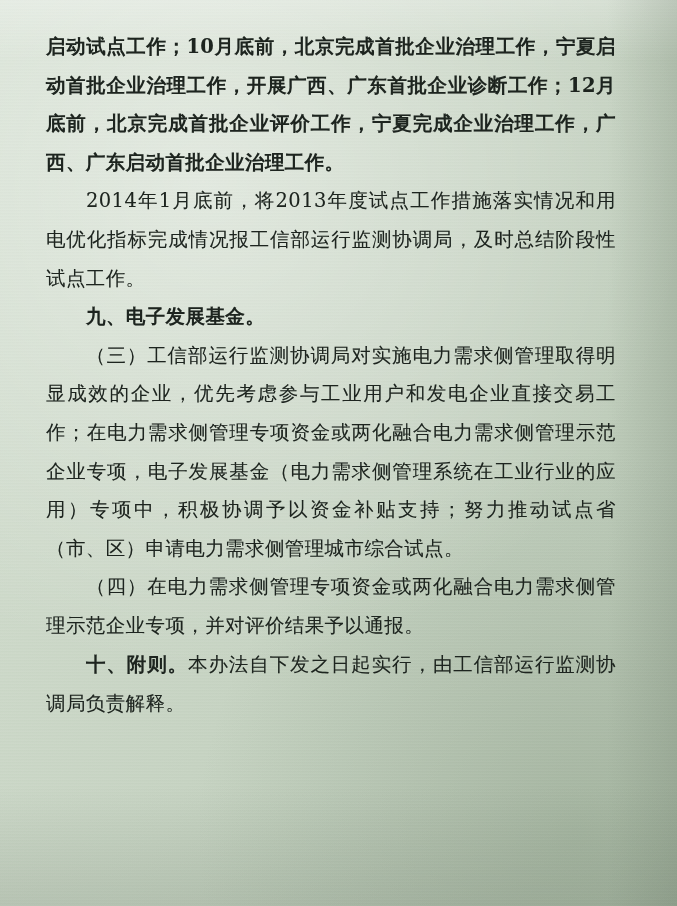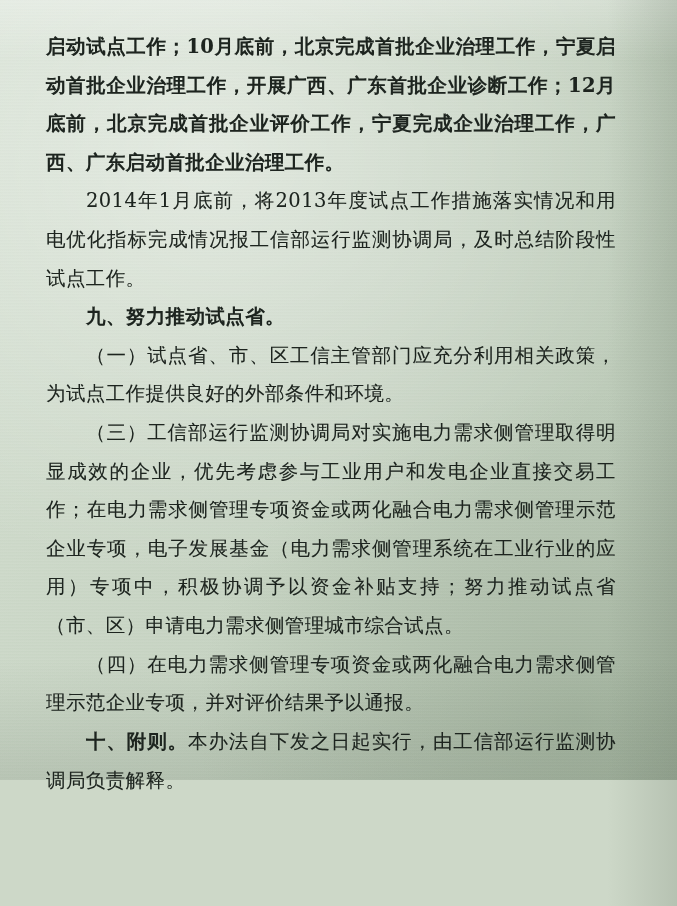--- a/index.html
+++ b/index.html
@@ -10,21 +10,21 @@
     width: 677px;
     height: 906px;
     overflow: hidden;
     background: #cdd8c8;
     font-family: "DejaVu Sans", sans-serif;
   }
   
   #page {
     position: relative;
     width: 677px;
-    height: 780px;
+    height: 906px;
     background:
       radial-gradient(ellipse 120% 90% at 30% 20%, rgba(255,255,255,0.42), rgba(255,255,255,0) 60%),
       radial-gradient(ellipse 80% 60% at 85% 92%, rgba(120,140,115,0.30), rgba(120,140,115,0) 70%),
       linear-gradient(118deg, #d5e0d2 0%, #cdd9c9 28%, #c6d3c2 52%, #bdcbb9 74%, #b3c2af 100%);
   }
   
   #shade-right {
     position: absolute;
     top: 0; right: 0;
     width: 70px; height: 906px;
@@ -101,24 +101,21 @@
   <div id="shade-bottom"></div>
 
   <div id="text-block">
     <p>
       <span class="strong-run">启动试点工作；10月底前，北京完成首批企业治理工作，宁夏启动首批企业治理工作，开展广西、广东首批企业诊断工作；12月底前，北京完成首批企业评价工作，宁夏完成企业治理工作，广西、广东启动首批企业治理工作。</span>
     </p>
     <p class="indent">
       <span>2014年1月底前，将2013年度试点工作措施落实情况和用电优化指标完成情况报工信部运行监测协调局，及时总结阶段性试点工作。</span>
     </p>
     <p class="heading">
-      <span>九、努力推动试点省。</span>
-    </p>
-    <p class="indent">
-      <span>（一）试点省、市、区工信主管部门应充分利用相关政策，为试点工作提供良好的外部条件和环境。</span>
+      <span>九、电子发展基金。</span>
     </p>
     <p class="indent">
       <span>（三）工信部运行监测协调局对实施电力需求侧管理取得明显成效的企业，优先考虑参与工业用户和发电企业直接交易工作；在电力需求侧管理专项资金或两化融合电力需求侧管理示范企业专项，电子发展基金（电力需求侧管理系统在工业行业的应用）专项中，积极协调予以资金补贴支持；努力推动试点省（市、区）申请电力需求侧管理城市综合试点。</span>
     </p>
     <p class="indent">
       <span>（四）在电力需求侧管理专项资金或两化融合电力需求侧管理示范企业专项，并对评价结果予以通报。</span>
     </p>
     <p class="indent">
       <span class="bold">十、附则。</span><span>本办法自下发之日起实行，由工信部运行监测协调局负责解释。</span>
     </p>

